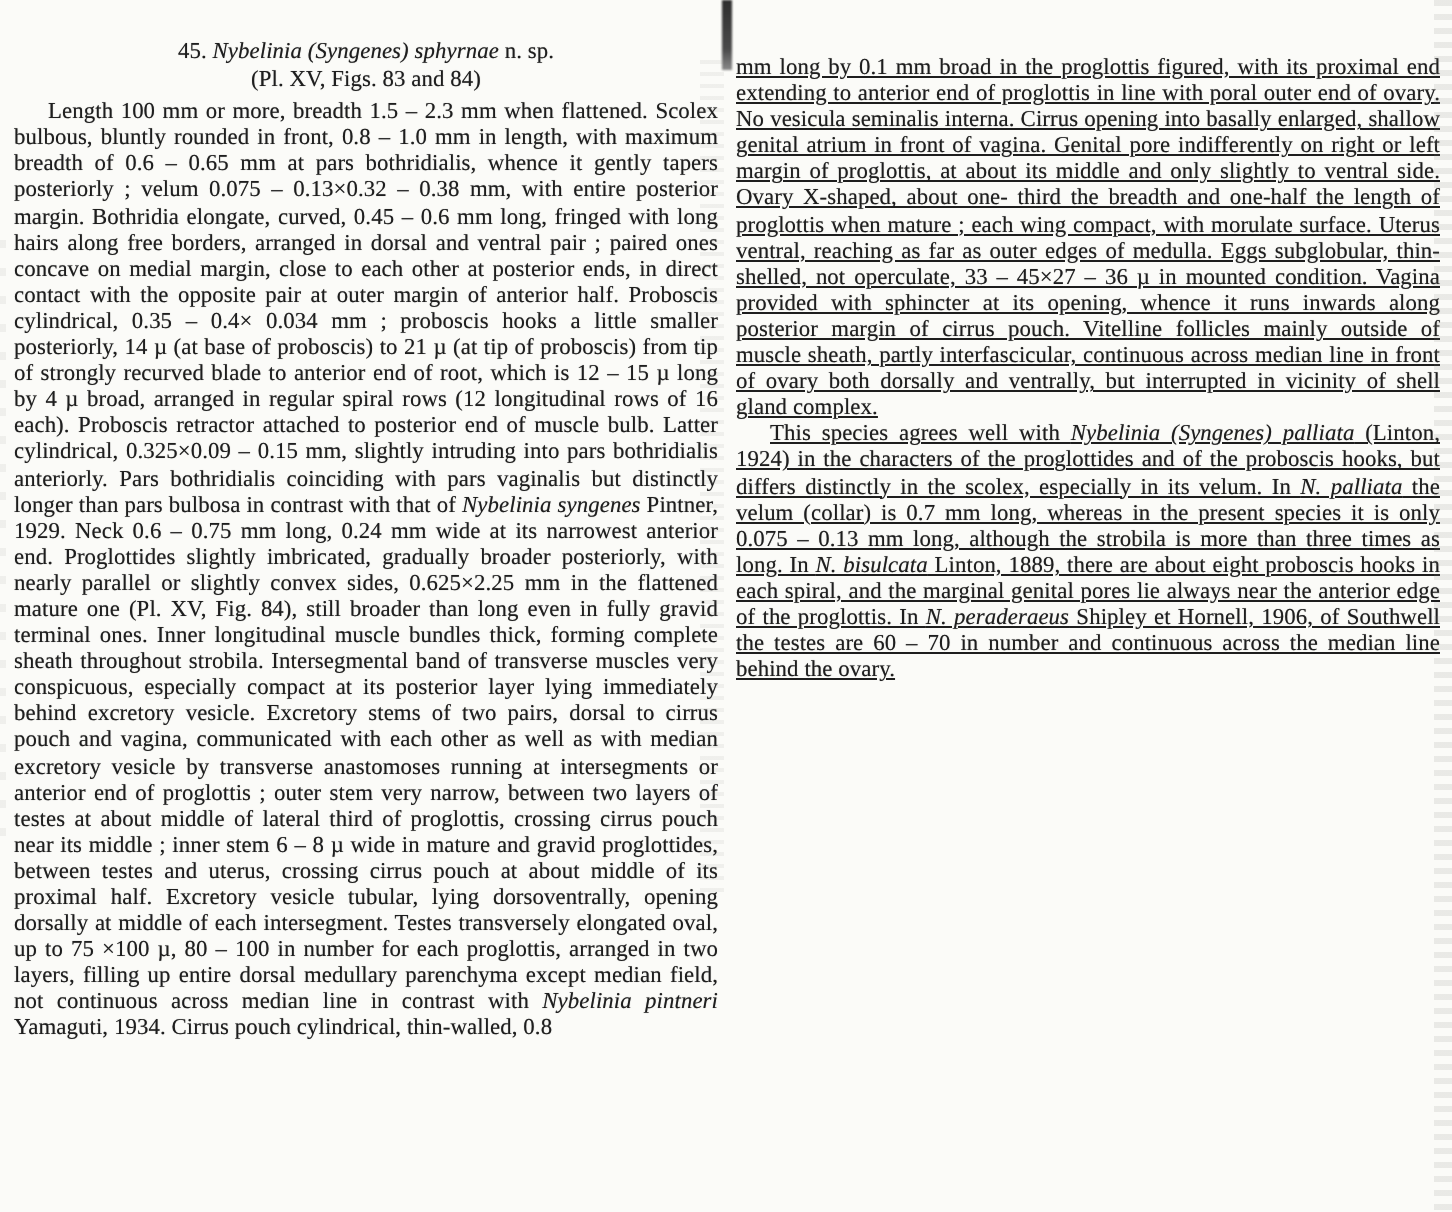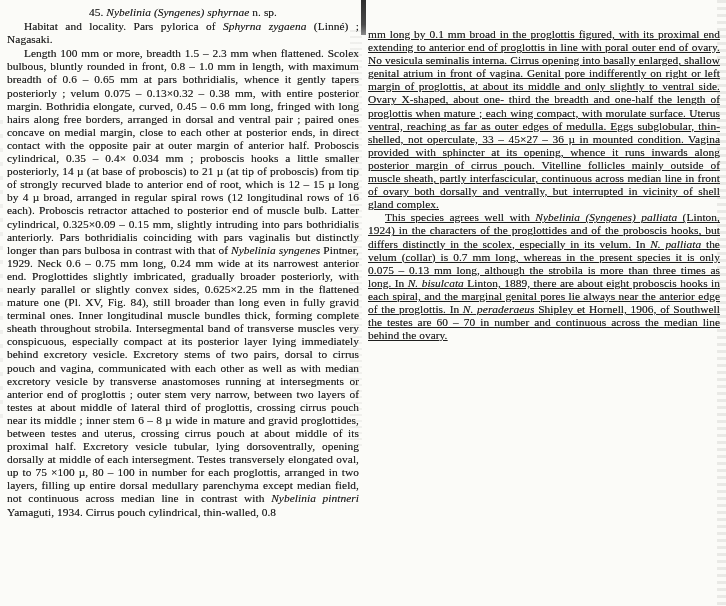--- a/index.html
+++ b/index.html
@@ -22,21 +22,21 @@
   .col {
     position: absolute;
     text-align: justify;
     font-size: 11.4px;
     line-height: 13.1px;
     letter-spacing: 0.05px;
     text-shadow: 0 0 0.4px rgba(20,20,20,0.55);
   }
   .col-left {
     left: 7px;
-    top: 6px;
+    top: 20px;
     width: 352px;
   }
   .col-right {
     left: 368px;
     top: 28px;
     width: 352px;
     text-decoration: underline;
   }
   .heading-line1 {
     text-align: center;
@@ -99,21 +99,21 @@
     opacity: 0.5;
   }
 </style>
 </head>
 <body>
 
 <div class="page">
 
   <div class="col col-left">
     <div class="heading-line1"><span>45.  </span><i>Nybelinia (Syngenes) sphyrnae</i><span> n. sp.</span></div>
-    <p class="par habitat"><span>Habitat and locality.  Pars pylorica of </span><i>Sphyrna zygaena</i><span> (Linné) ; Nagasaki.</span></p>
+    <div class="heading-line2">(Pl. XV, Figs. 83 and 84)</div>
     <p class="par"><span>Length 100 mm or more, breadth 1.5 – 2.3 mm when flattened. Scolex bulbous, bluntly rounded in front, 0.8 – 1.0 mm in length, with maximum breadth of 0.6 – 0.65 mm at pars bothridialis, whence it gently tapers posteriorly ;  velum 0.075 – 0.13×0.32 – 0.38 mm, with entire posterior margin.  Bothridia elongate, curved, 0.45 – 0.6 mm long, fringed with long hairs along free borders, arranged in dorsal and ventral pair ; paired ones concave on medial margin, close to each other at posterior ends, in direct contact with the opposite pair at outer margin of anterior half.  Proboscis cylindrical, 0.35 – 0.4× 0.034 mm ;  proboscis hooks a little smaller posteriorly, 14 µ (at base of proboscis) to 21 µ (at tip of proboscis) from tip of strongly recurved blade to anterior end of root, which is 12 – 15 µ long by 4 µ broad, arranged in regular spiral rows (12 longitudinal rows of 16 each). Proboscis retractor attached to posterior end of muscle bulb.  Latter cylindrical, 0.325×0.09 – 0.15 mm, slightly intruding into pars bothridialis anteriorly.  Pars bothridialis coinciding with pars vaginalis but distinctly longer than pars bulbosa in contrast with that of </span><i>Nybelinia syngenes</i><span> Pintner, 1929.  Neck 0.6 – 0.75 mm long, 0.24 mm wide at its narrowest anterior end.  Proglottides slightly imbricated, gradually broader posteriorly, with nearly parallel or slightly convex sides, 0.625×2.25 mm in the flattened mature one (Pl. XV, Fig. 84), still broader than long even in fully gravid terminal ones.  Inner longitudinal muscle bundles thick, forming complete sheath throughout strobila.  Intersegmental band of transverse muscles very conspicuous, especially compact at its posterior layer lying immediately behind excretory vesicle.  Excretory stems of two pairs, dorsal to cirrus pouch and vagina, communicated with each other as well as with median excretory vesicle by transverse anastomoses running at intersegments or anterior end of proglottis ;  outer stem very narrow, between two layers of testes at about middle of lateral third of proglottis, crossing cirrus pouch near its middle ;  inner stem 6 – 8 µ wide in mature and gravid proglottides, between testes and uterus, crossing cirrus pouch at about middle of its proximal half.  Excretory vesicle tubular, lying dorsoventrally, opening dorsally at middle of each intersegment.  Testes transversely elongated oval, up to 75 ×100 µ, 80 – 100 in number for each proglottis, arranged in two layers, filling up entire dorsal medullary parenchyma except median field, not continuous across median line in contrast with </span><i>Nybelinia pintneri</i><span> Yamaguti, 1934.  Cirrus pouch cylindrical, thin-walled, 0.8</span></p>
   </div>
 
   <div class="col col-right">
     <p class="par no-indent"><span>mm long by 0.1 mm broad in the proglottis figured, with its proximal end extending to anterior end of proglottis in line with poral outer end of ovary.  No vesicula seminalis interna.  Cirrus opening into basally enlarged, shallow genital atrium in front of vagina. Genital pore indifferently on right or left margin of proglottis, at about its middle and only slightly to ventral side.  Ovary X-shaped, about one- third the breadth and one-half the length of proglottis when mature ; each wing compact, with morulate surface.  Uterus ventral, reaching as far as outer edges of medulla.  Eggs subglobular, thin-shelled, not operculate, 33 – 45×27 – 36 µ in mounted condition.  Vagina provided with sphincter at its opening, whence it runs inwards along posterior margin of cirrus pouch.  Vitelline follicles mainly outside of muscle sheath, partly interfascicular, continuous across median line in front of ovary both dorsally and ventrally, but interrupted in vicinity of shell gland complex.</span></p>
     <p class="par"><span>This species agrees well with </span><i>Nybelinia (Syngenes) palliata</i><span> (Linton, 1924) in the characters of the proglottides and of the proboscis hooks, but differs distinctly in the scolex, especially in its velum. In </span><i>N. palliata</i><span> the velum (collar) is 0.7 mm long, whereas in the present species it is only 0.075 – 0.13 mm long, although the strobila is more than three times as long.  In </span><i>N. bisulcata</i><span> Linton, 1889, there are about eight proboscis hooks in each spiral, and the marginal genital pores lie always near the anterior edge of the proglottis. In </span><i>N. peraderaeus</i><span> Shipley et Hornell, 1906, of Southwell the testes are 60 – 70 in number and continuous across the median line behind the ovary.</span></p>
   </div>
 
   <div class="gutter-smudge"></div>
   <div class="gutter-noise"></div>

